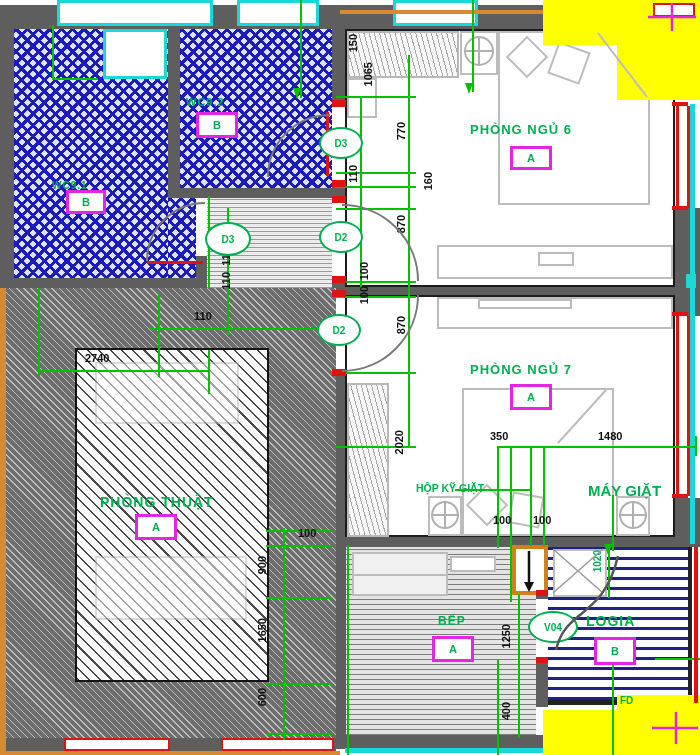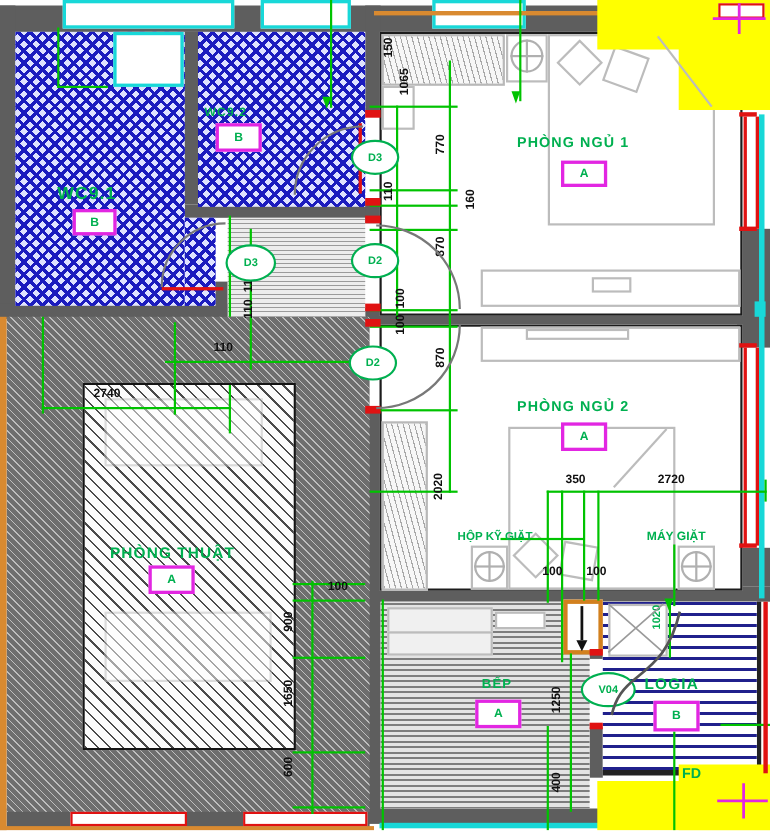--- a/index.html
+++ b/index.html
@@ -196,49 +196,49 @@
   <span class="dim dimv" style="left:422px;top:172px">160</span>
   <span class="dim dimv" style="left:395px;top:215px">870</span>
   <span class="dim dimv" style="left:358px;top:262px">100</span>
   <span class="dim dimv" style="left:358px;top:286px">100</span>
   <span class="dim dimv" style="left:395px;top:316px">870</span>
   <span class="dim dimv" style="left:393px;top:430px">2020</span>
   <span class="dim dimv" style="left:220px;top:248px">110</span>
   <span class="dim dimv" style="left:220px;top:272px">110</span>
   <span class="dim" style="left:194px;top:310px">110</span>
   <span class="dim" style="left:85px;top:352px">2740</span>
-  <span class="dim" style="left:514px;top:430px">350</span>
-  <span class="dim" style="left:598px;top:430px">2720</span>
+  <span class="dim" style="left:490px;top:430px">350</span>
+  <span class="dim" style="left:598px;top:430px">1480</span>
   <span class="dim" style="left:493px;top:514px">100</span>
   <span class="dim" style="left:533px;top:514px">100</span>
   <span class="dim" style="left:298px;top:527px">100</span>
   <span class="dim dimv" style="left:256px;top:556px">900</span>
   <span class="dim dimv" style="left:256px;top:618px">1650</span>
   <span class="dim dimv" style="left:256px;top:688px">600</span>
   <span class="dim dimv" style="left:500px;top:624px">1250</span>
   <span class="dim dimv" style="left:500px;top:702px">400</span>
   <span class="dim dimv" style="left:592px;top:550px;color:#00b050;font-size:10px">1020</span>
 
-  <span class="lbl" style="left:52px;top:168px;font-size:16px">WC9.1</span>
+  <span class="lbl" style="left:52px;top:180px;font-size:10px">WC9.1</span>
   <div class="tag" style="left:66px;top:190px;width:34px;height:18px">B</div>
   <span class="lbl" style="left:186px;top:96px;font-size:11px">WC9.2</span>
   <div class="tag" style="left:196px;top:112px;width:36px;height:20px">B</div>
-  <span class="lbl" style="left:470px;top:122px">PHÒNG NGỦ 1</span>
+  <span class="lbl" style="left:470px;top:122px">PHÒNG NGỦ 6</span>
   <div class="tag" style="left:510px;top:146px;width:36px;height:18px">A</div>
-  <span class="lbl" style="left:470px;top:362px">PHÒNG NGỦ 2</span>
+  <span class="lbl" style="left:470px;top:362px">PHÒNG NGỦ 7</span>
   <div class="tag" style="left:510px;top:384px;width:36px;height:20px">A</div>
   <span class="lbl" style="left:100px;top:494px;font-size:14px">PHÒNG THUẬT</span>
   <div class="tag" style="left:135px;top:514px;width:36px;height:20px">A</div>
   <span class="lbl" style="left:438px;top:614px;font-size:12px">BẾP</span>
   <div class="tag" style="left:432px;top:636px;width:36px;height:20px">A</div>
   <span class="lbl" style="left:586px;top:613px;font-size:14px">LOGIA</span>
   <div class="tag" style="left:594px;top:637px;width:36px;height:22px">B</div>
   <span class="lbl" style="left:416px;top:482px;font-size:10.5px;letter-spacing:0">HỘP KỸ GIẶT</span>
-  <span class="lbl" style="left:588px;top:482px;font-size:11px;letter-spacing:0">MÁY GIẶT</span>
-  <span class="lbl" style="left:620px;top:695px;font-size:13px;letter-spacing:0;z-index:51">FD</span>
+  <span class="lbl" style="left:588px;top:482px;font-size:15px;letter-spacing:0">MÁY GIẶT</span>
+  <span class="lbl" style="left:620px;top:695px;font-size:10px;letter-spacing:0;z-index:51">FD</span>
 
   <div class="ell" style="left:205px;top:222px;width:42px;height:30px">D3</div>
   <div class="ell" style="left:319px;top:127px;width:40px;height:28px">D3</div>
   <div class="ell" style="left:319px;top:221px;width:40px;height:28px">D2</div>
   <div class="ell" style="left:317px;top:314px;width:40px;height:28px">D2</div>
   <div class="ell" style="left:528px;top:611px;width:46px;height:28px">V04</div>
 
   <svg class="ov" width="700" height="755" viewBox="0 0 700 755">
     <path d="M330,115 A62,62 0 0 0 268,177" fill="none" stroke="#787878" stroke-width="2"></path>
     <path d="M205,203 A58,58 0 0 0 147,261" fill="none" stroke="#787878" stroke-width="2"></path>

